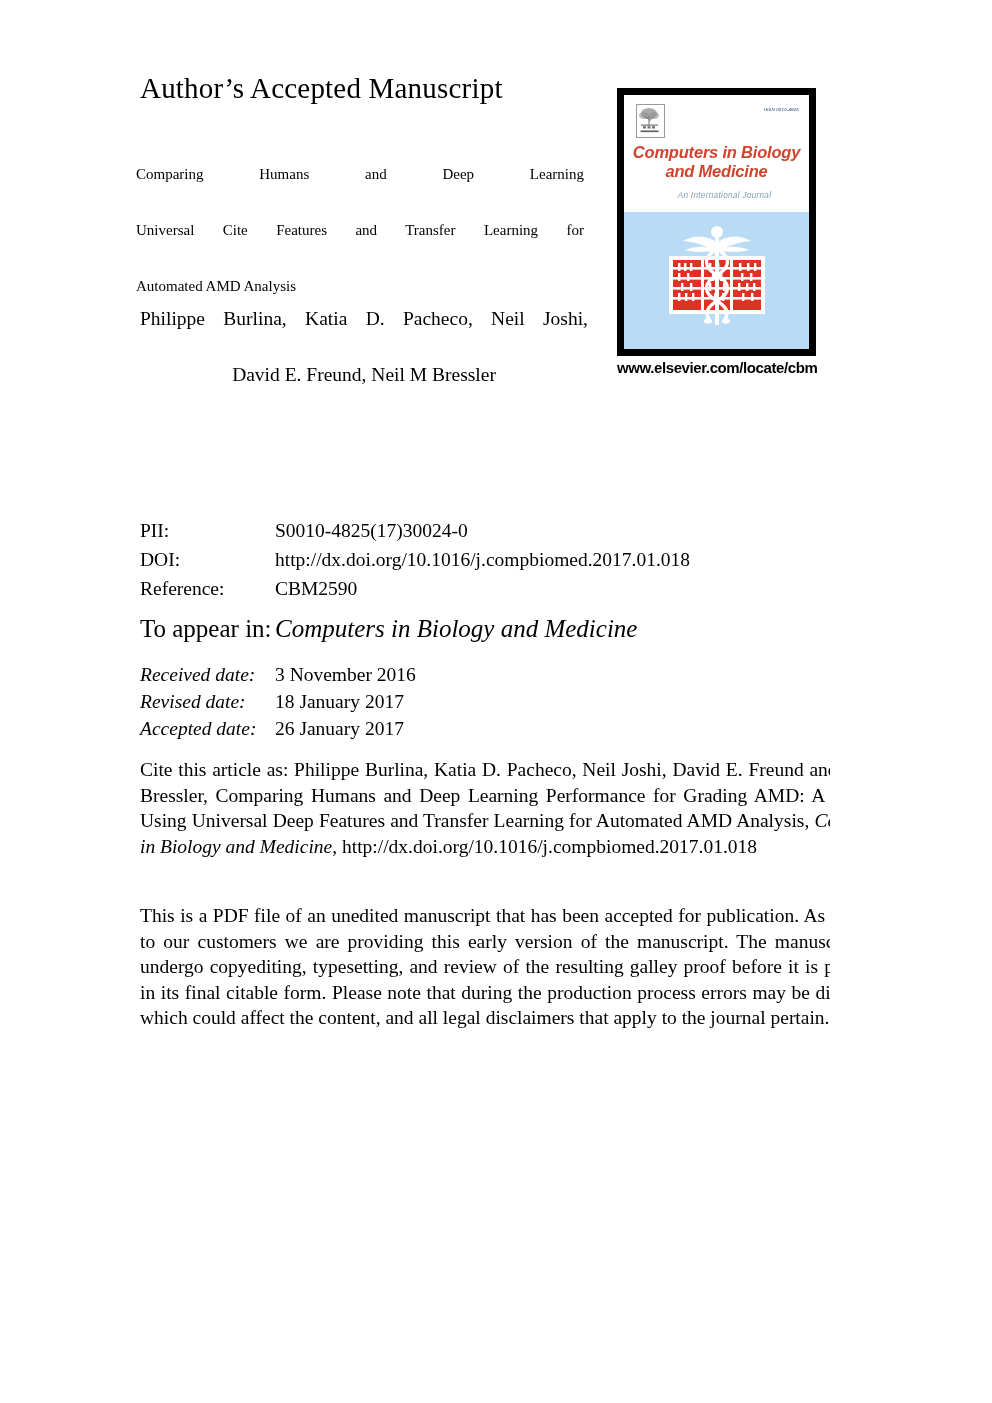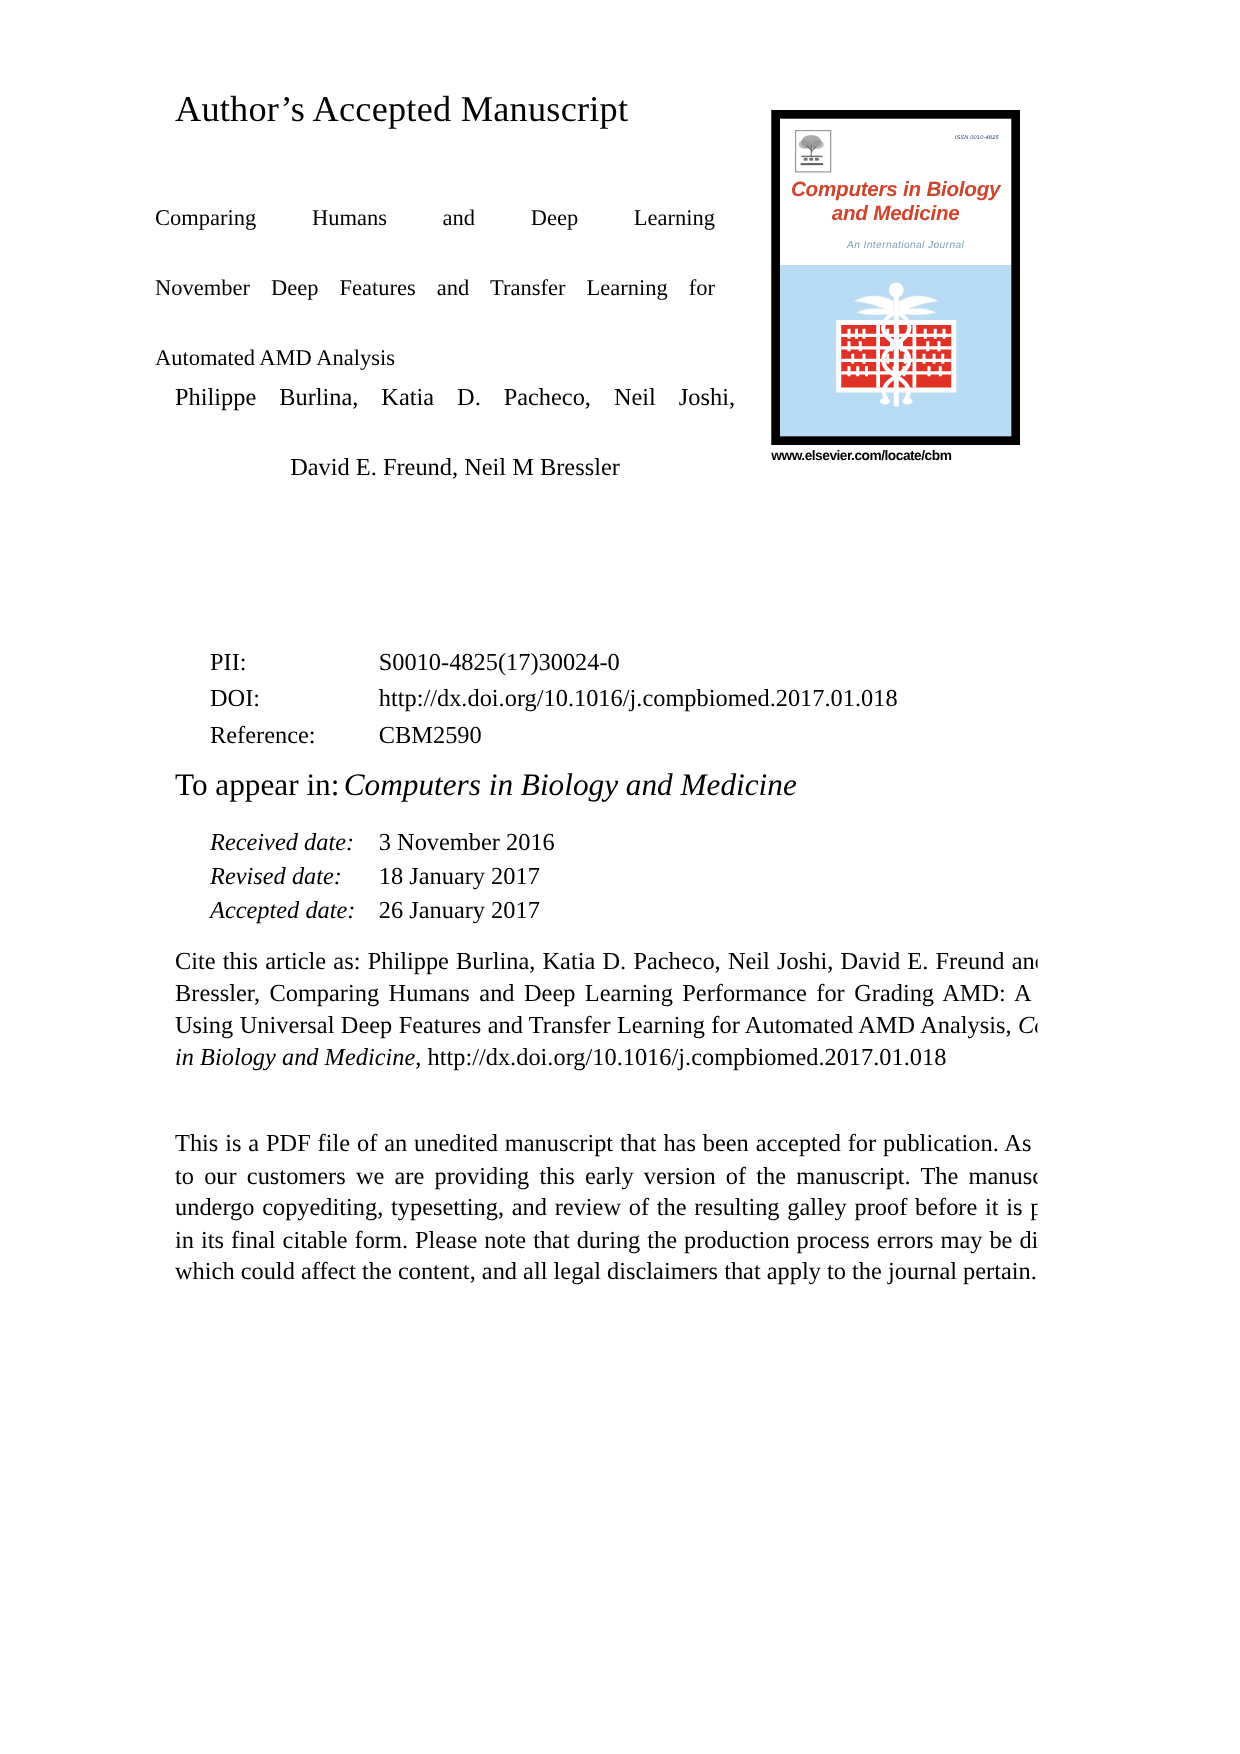--- a/index.html
+++ b/index.html
@@ -31,24 +31,24 @@
     top: 72px;
     font-size: 29px;
     line-height: 1.15;
     letter-spacing: .2px;
     white-space: nowrap;
   }
 
   
   .article-title {
     position: absolute;
-    left: 124px;
+    left: 136px;
     top: 160px;
     width: 448px;
-    font-size: 18px;
+    font-size: 15px;
     line-height: 28px;
     text-align: justify;
     text-justify: inter-word;
   }
   .article-title > span { display: block; }
   .jtitle-line {
     display: block;
     text-align: justify;
   }
   .jtitle-line::after {
@@ -150,35 +150,35 @@
     transform: translateX(-50%);
     top: 128px;
     width: 120px;
     height: 108px;
   }
   .emblem svg { display: block; }
   .cover-url {
     margin-top: 3px;
     font-family: "Liberation Sans", sans-serif;
     font-weight: bold;
-    font-size: 11px;
+    font-size: 15px;
     letter-spacing: -.4px;
     color: #000000;
     white-space: nowrap;
   }
 
   
   .meta {
     position: absolute;
     left: 140px;
     top: 516px;
     font-size: 19.5px;
     line-height: 29px;
   }
-  .meta-row { display: flex; margin-left: 28px; }
+  .meta-row { display: flex; }
   .meta-label { width: 135px; flex: 0 0 135px; }
   .meta-value { white-space: nowrap; }
 
   .appear {
     position: absolute;
     left: 140px;
     top: 614px;
     font-size: 25px;
     line-height: 29px;
     display: flex;
@@ -223,21 +223,21 @@
 </style>
 </head>
 <body>
 
 <div class="page">
 
   <div class="aam-title">Author’s Accepted Manuscript</div>
 
   <div class="article-title">
     <span class="jtitle-line">Comparing Humans and Deep Learning</span>
-    <span class="jtitle-line">November Deep Features and Transfer Learning for</span>
+    <span class="jtitle-line">Universal Cite Features and Transfer Learning for</span>
     <span class="jtitle-line last">Automated AMD Analysis</span>
   </div>
 
   <div class="authors">
     <span class="ln just">Philippe Burlina, Katia D. Pacheco, Neil Joshi,</span>
     <span class="ln">David E. Freund, Neil M Bressler</span>
   </div>
 
   <div class="cover-wrap">
     <div class="cover">

